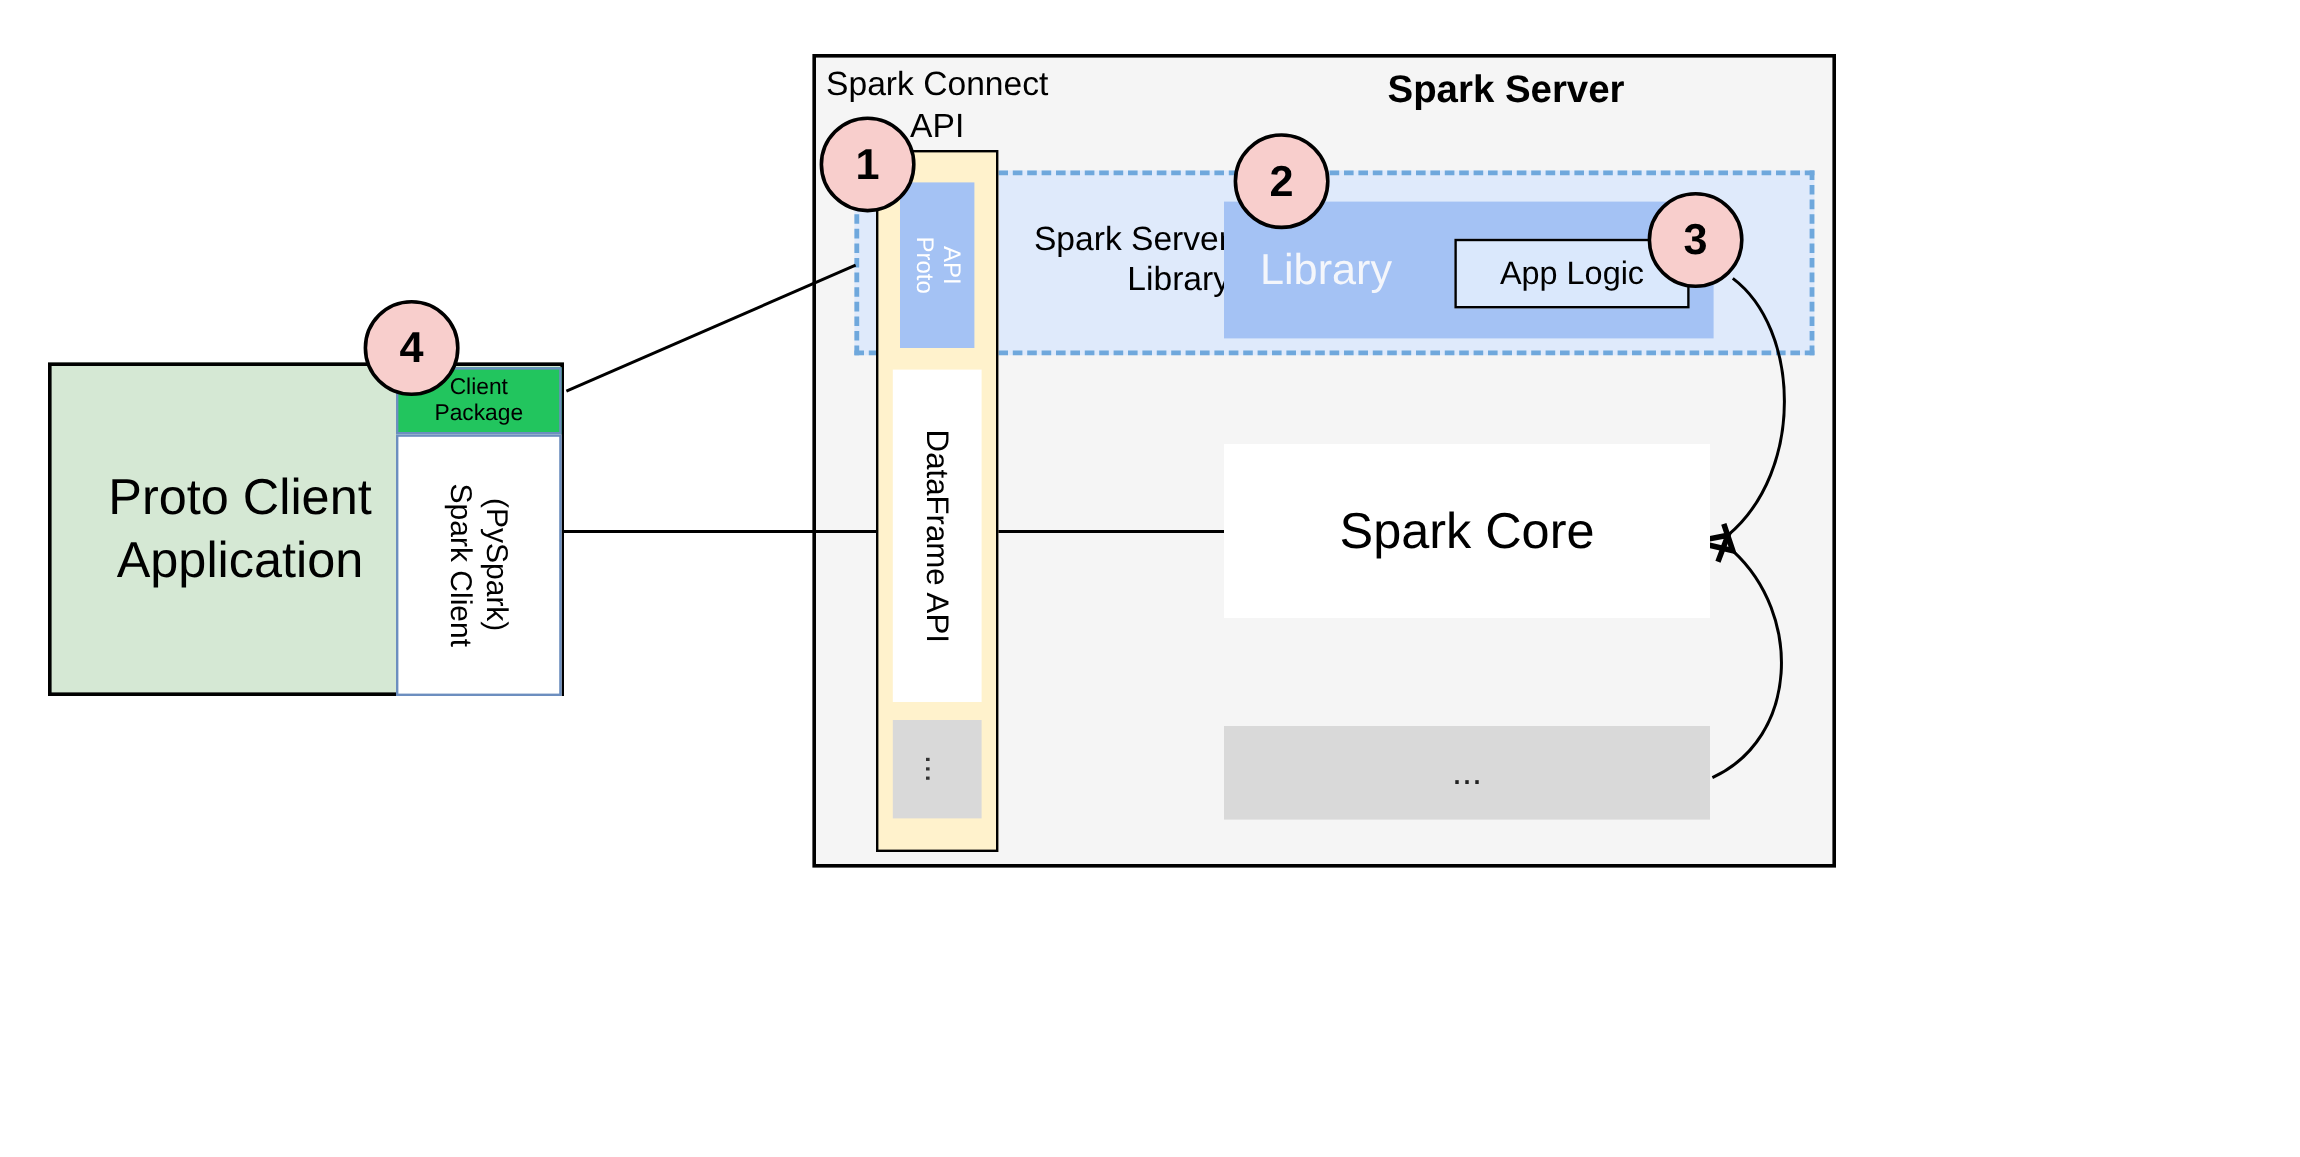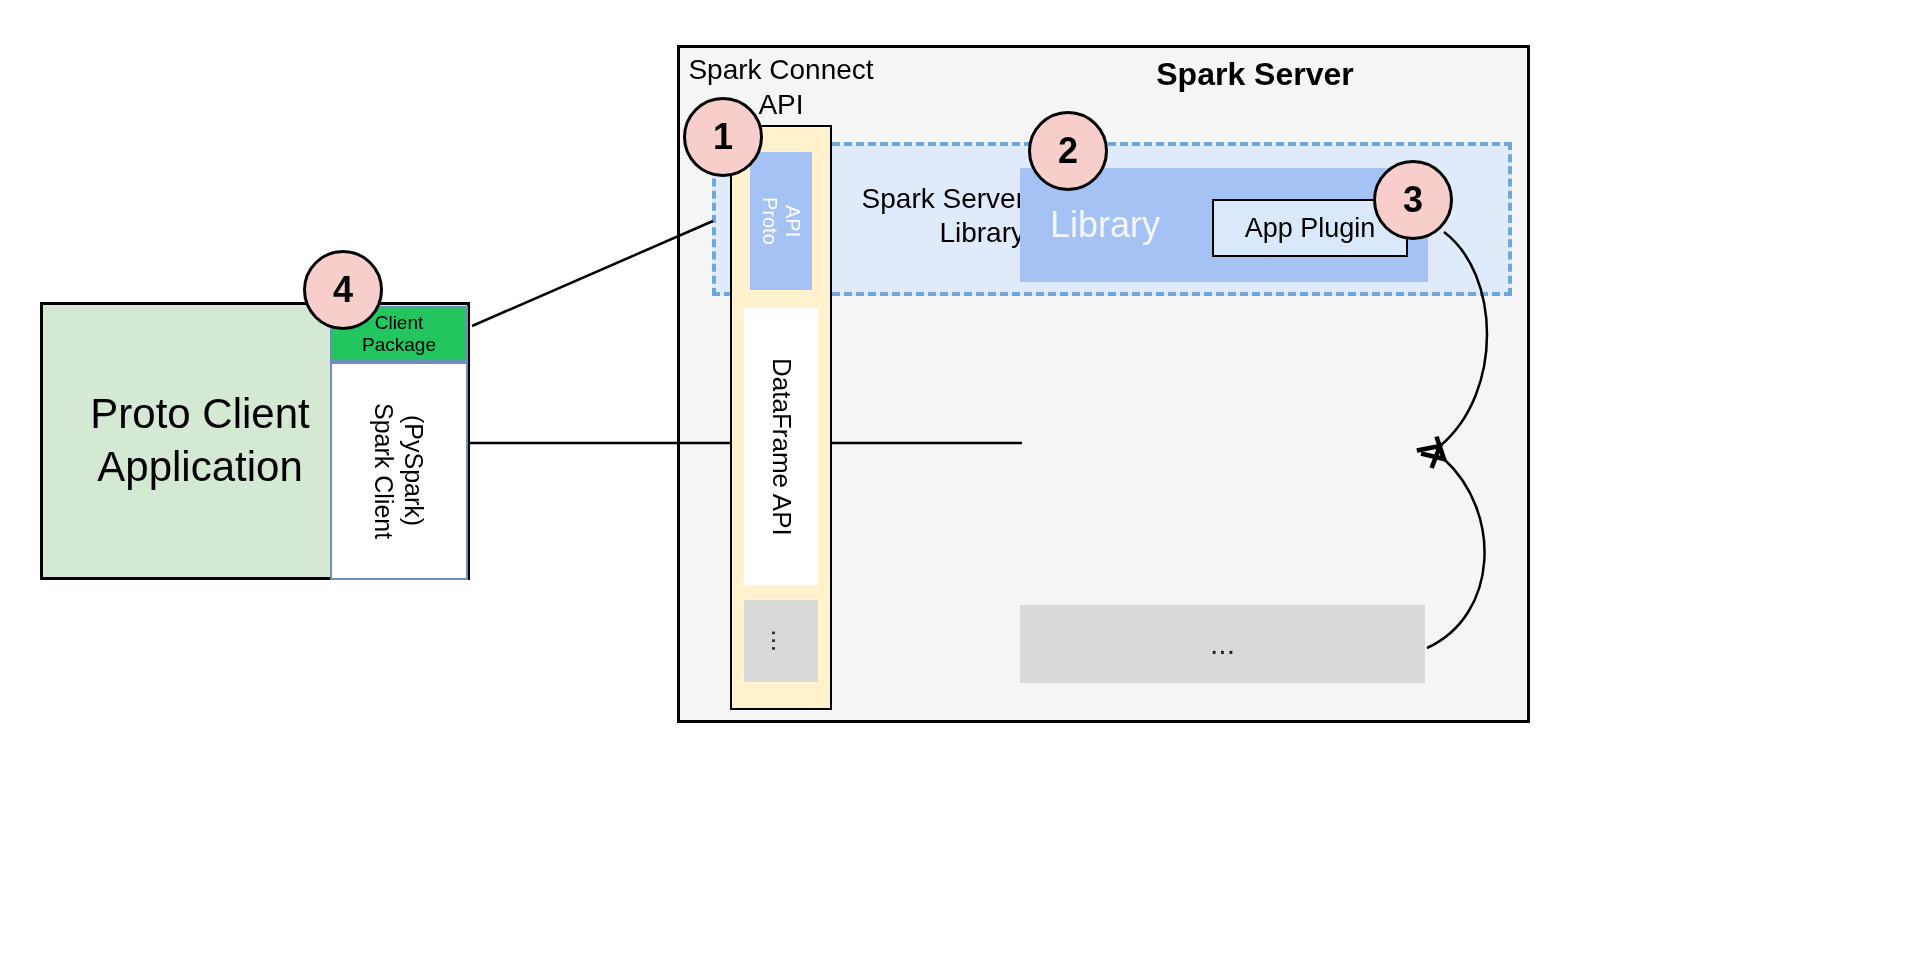--- a/index.html
+++ b/index.html
@@ -94,23 +94,26 @@
 
   <div class="abs center column-dots">
     <span class="vtext">...</span>
   </div>
 
   <div class="abs plugin-box">
     <span class="plugin-label">Library</span>
   </div>
 
   <div class="abs center app-logic-box">
-    <span>App Plugin</span>
+    <span>App Logic</span>
   </div>
 
+  <div class="abs center core-box">
+    <span>Spark Core</span>
+  </div>
 
   <div class="abs center bottom-dots">
     <span>...</span>
   </div>
 
   <div class="abs client-app-box"></div>
   <div class="abs client-app-label">Proto Client Application</div>
 
   <div class="abs center client-package-box">
     <span class="inner">Client Package</span>

